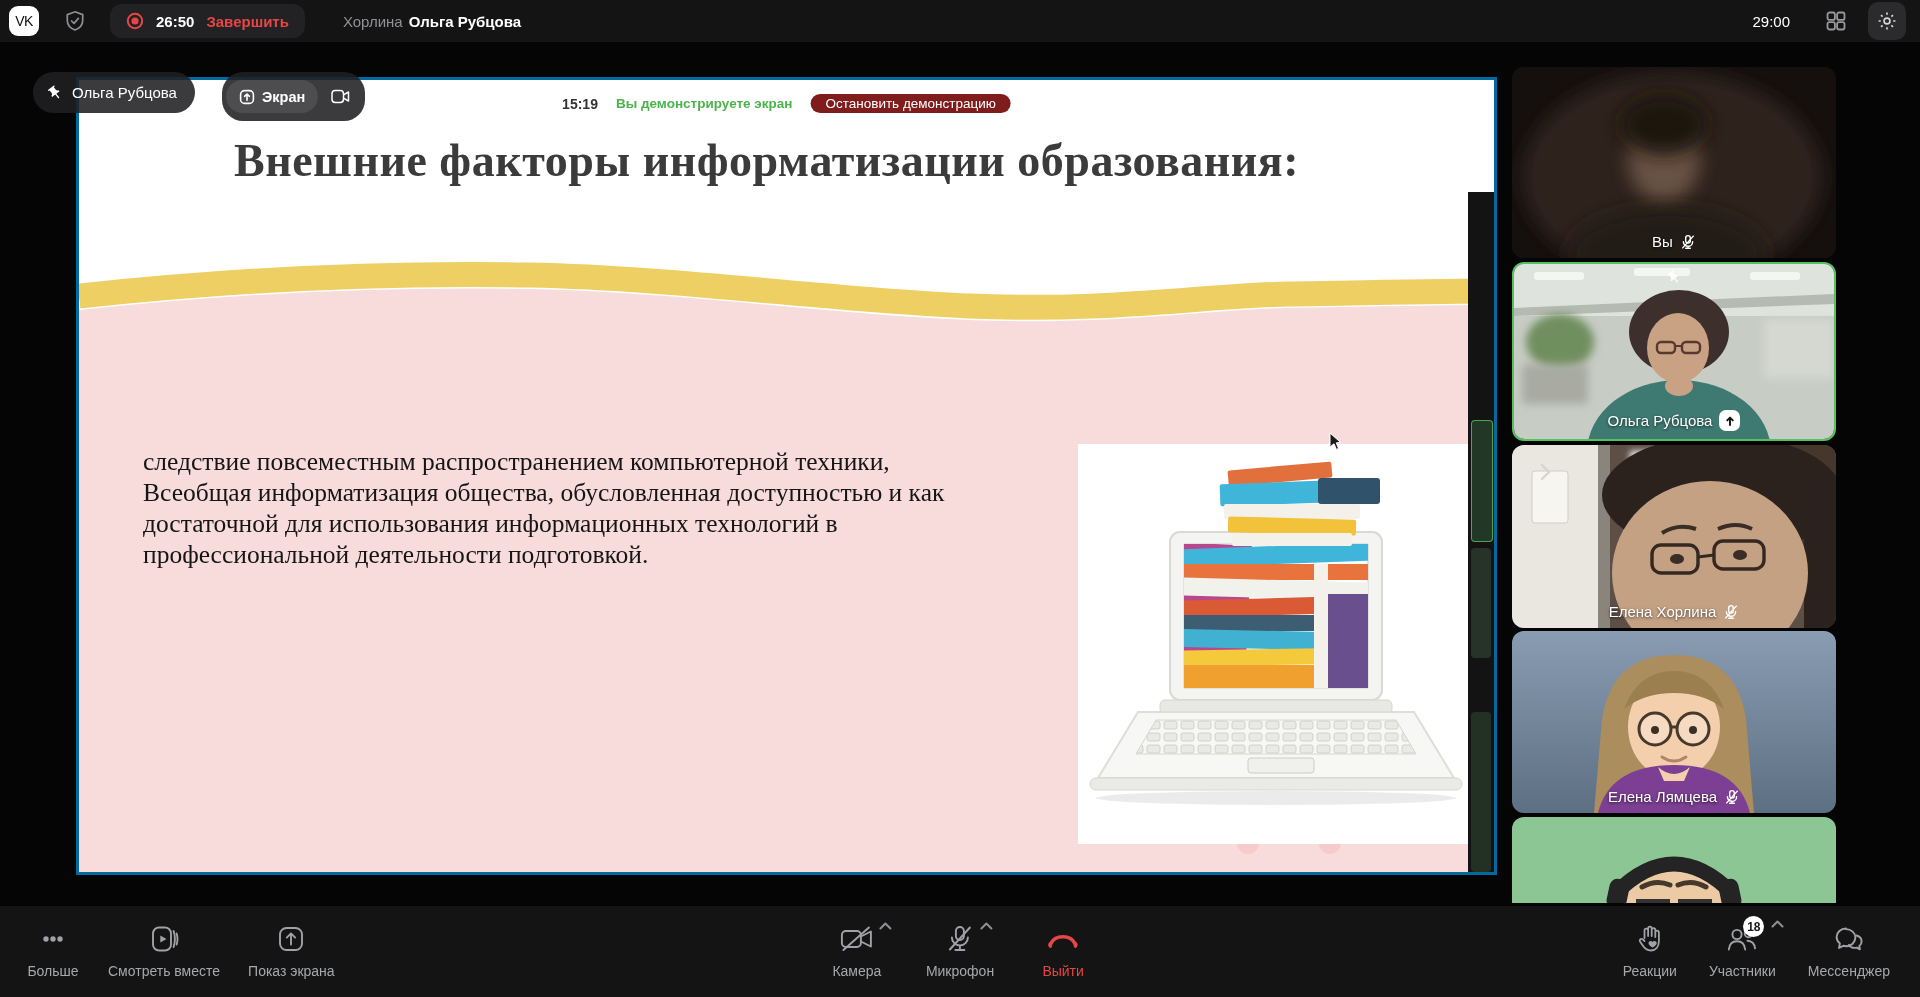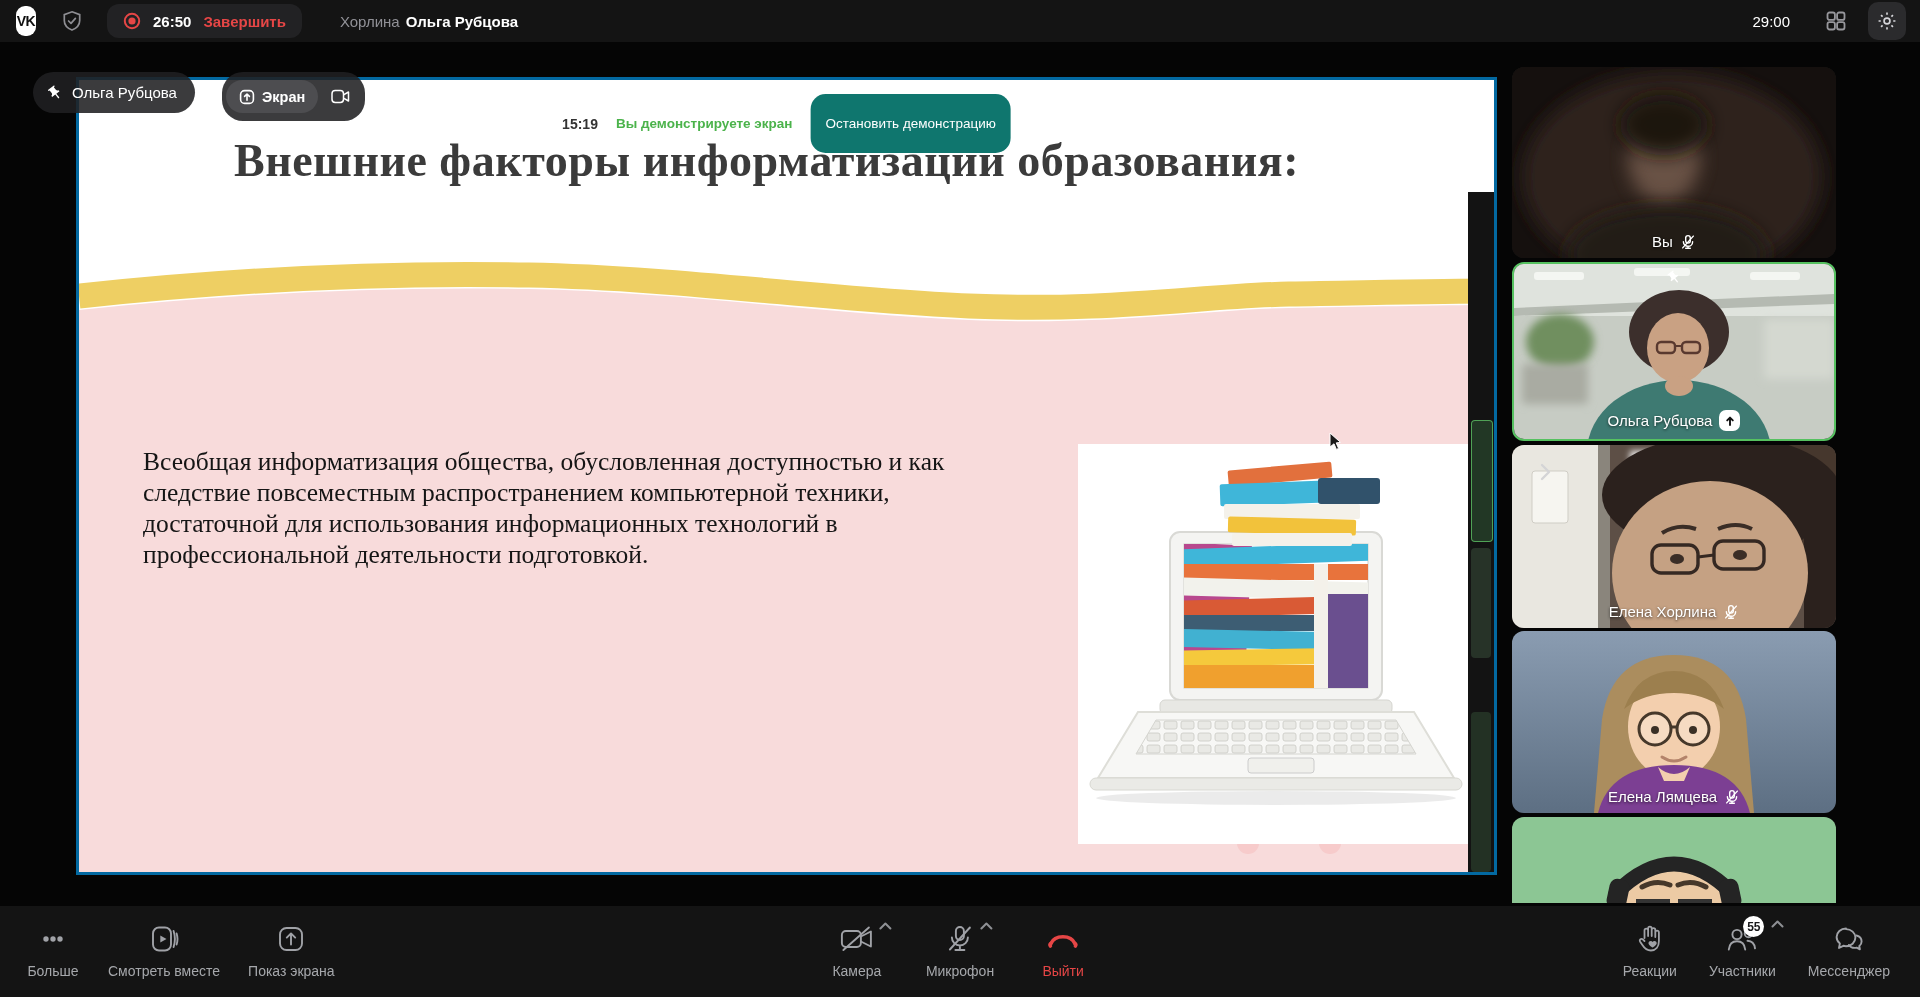--- a/index.html
+++ b/index.html
@@ -1,22 +1,22 @@
 <!DOCTYPE html>
 <html><head>
 <meta charset="utf-8">
 <style>
   html,body{margin:0;padding:0;background:#000;}
   .app{position:relative;width:1920px;height:997px;background:#060606;overflow:hidden;
        font-family:"Liberation Sans",sans-serif;-webkit-font-smoothing:antialiased;}
 
   
   .topbar{position:absolute;top:0;left:0;right:0;height:42px;background:#141414;display:flex;align-items:center;z-index:40;}
-  .vk-logo{width:20px;height:30px;margin-left:16px;border-radius:9px;background:#fff;color:#0f0f0f;
-           display:flex;align-items:center;justify-content:center;font-weight:700;font-size:14px;letter-spacing:-0.5px;}
+  .vk-logo{width:30px;height:30px;margin-left:9px;border-radius:9px;background:#fff;color:#0f0f0f;
+           display:flex;align-items:center;justify-content:center;font-weight:400;font-size:14px;letter-spacing:-0.5px;}
   .shield{margin-left:25px;display:flex;}
   .rec-pill{margin-left:24px;height:34px;background:#222224;border-radius:12px;display:flex;align-items:center;padding:0 16px;gap:12px;}
   .rec-time{color:#fff;font-size:15px;font-weight:600;}
   .rec-finish{color:#e64646;font-size:15px;font-weight:600;cursor:pointer;}
   .speaking{margin-left:38px;font-size:15px;color:#919197;display:flex;gap:6px;}
   .speaking b{color:#fff;font-weight:700;}
   .top-spacer{flex:1;}
   .call-time{color:#fff;font-size:15px;font-weight:500;}
   .grid-btn{margin-left:34px;display:flex;cursor:pointer;}
   .gear-btn{margin:0 14px 0 20px;width:38px;height:38px;border-radius:10px;background:#2b2b2d;display:flex;align-items:center;justify-content:center;cursor:pointer;}
@@ -26,21 +26,21 @@
 
   .share{position:absolute;left:76px;top:35px;width:1421px;height:798px;box-sizing:border-box;
          border:3px solid #0369a1;background:#fff;}
   .slide{position:relative;width:100%;height:100%;overflow:hidden;background:#fff;font-family:"Liberation Serif",serif;}
   .wave-svg{position:absolute;left:0;top:0;width:100%;height:100%;z-index:0;}
 
   .demo-bar{position:absolute;top:14px;left:50%;transform:translateX(-50%);display:flex;align-items:center;gap:18px;z-index:6;
             font-family:"Liberation Sans",sans-serif;}
   .demo-time{font-size:14px;font-weight:700;color:#333;}
   .demo-status{font-size:13.5px;font-weight:600;color:#4bb34b;text-align:center;}
-  .stop-btn{background:#0f766e;color:#fff;font-size:13.5px;font-weight:500;padding:22px 15px;border-radius:15px;cursor:pointer;}
+  .stop-btn{background:#7f1d1d;color:#fff;font-size:13.5px;font-weight:500;padding:2px 15px;border-radius:15px;cursor:pointer;}
 
   .slide-title{position:absolute;top:54px;left:0;right:40px;text-align:center;z-index:2;
                font-weight:700;font-size:46px;color:#3b3b3b;letter-spacing:0.5px;}
   .slide-body{position:absolute;left:64px;top:366px;width:880px;z-index:2;font-size:25.5px;line-height:1.22;color:#151515;}
   .slide-body span{display:block;}
 
   .image-card{position:absolute;left:999px;top:364px;width:396px;height:400px;background:#fff;z-index:2;}
 
   .pink-dot{position:absolute;width:22px;height:22px;border-radius:50%;background:#f6c9c9;opacity:.9;z-index:1;}
 
@@ -146,22 +146,22 @@
 
         <div class="demo-bar">
           <span class="demo-time">15:19</span>
           <span class="demo-status">Вы демонстрируете экран</span>
           <span class="stop-btn">Остановить демонстрацию</span>
         </div>
 
         <div class="slide-title">Внешние факторы информатизации образования:</div>
 
         <div class="slide-body">
+          <span>следствие повсеместным распространением компьютерной техники,</span>
           <span>Всеобщая информатизация общества, обусловленная доступностью и как</span>
-          <span>следствие повсеместным распространением компьютерной техники,</span>
           <span>достаточной для использования информационных технологий в</span>
           <span>профессиональной деятельности подготовкой.</span>
         </div>
 
         <div class="pink-dot" style="left:1158px;top:752px;"></div>
         <div class="pink-dot" style="left:1240px;top:752px;"></div>
 
         <div class="image-card">
           <svg width="396" height="400" viewBox="0 0 396 400">
             <defs>
@@ -501,21 +501,21 @@
         <span class="tb-label">Реакции</span>
       </div>
       <div class="tb-btn">
         <span class="tb-icon">
           <svg width="32" height="30" viewBox="0 0 32 30" fill="none" stroke="#a0a2a7" stroke-width="1.9" stroke-linecap="round">
             <circle cx="11" cy="10.5" r="4.6"></circle>
             <path d="M2.8 25.5 c.6-5.4 4-8.2 8.2-8.2 c4.2 0 7.6 2.8 8.2 8.2"></path>
             <circle cx="22.5" cy="9.5" r="3.8"></circle>
             <path d="M21.5 16.8 c4.2.2 6.9 2.8 7.5 7.5"></path>
           </svg>
-          <span class="tb-badge">55</span>
+          <span class="tb-badge">18</span>
           <span class="tb-caret" style="right:-26px;top:-4px;">
             <svg width="13" height="8" viewBox="0 0 13 8" fill="none" stroke="#8e9094" stroke-width="2" stroke-linecap="round" stroke-linejoin="round">
                 <polyline points="1.5,6.5 6.5,1.5 11.5,6.5"></polyline>
               </svg>
           </span>
         </span>
         <span class="tb-label">Участники</span>
       </div>
       <div class="tb-btn">
         <span class="tb-icon">

